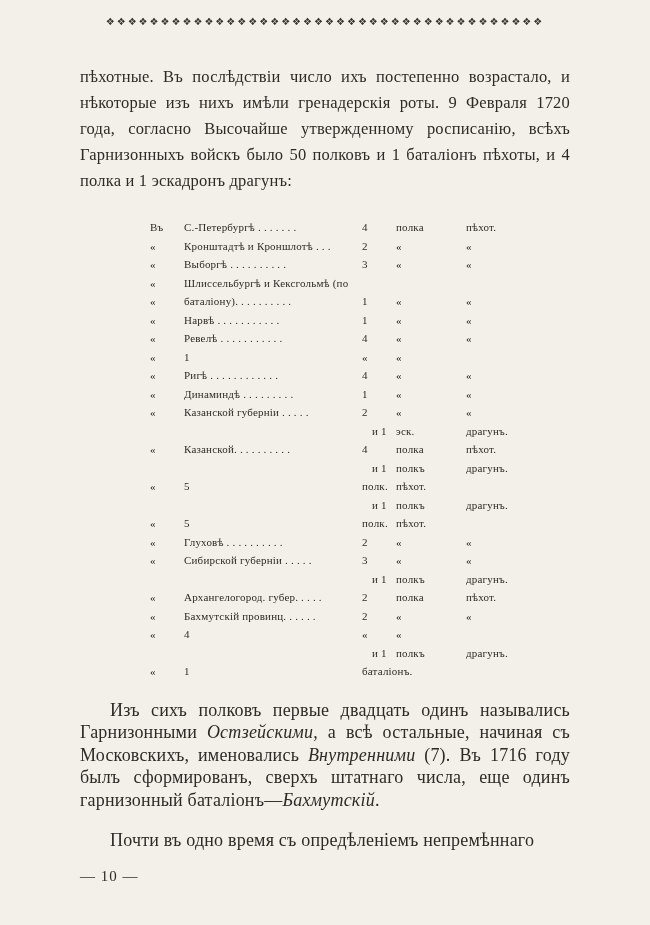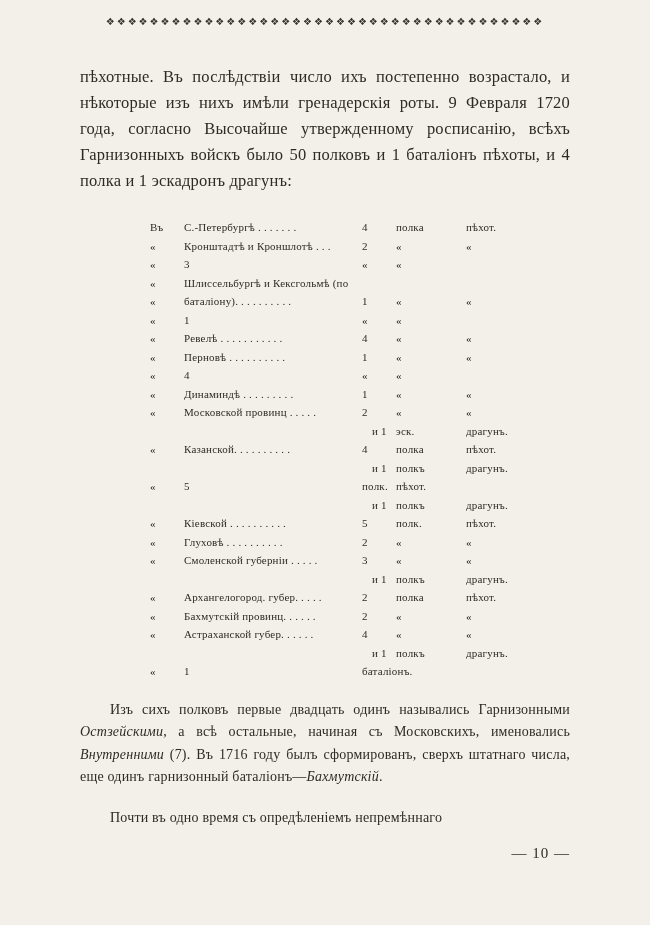--- a/index.html
+++ b/index.html
@@ -27,21 +27,21 @@
     margin-bottom:32px;
   }
   .para{
     font-size:16.5px;
     line-height:26px;
     text-align:justify;
     letter-spacing:0.2px;
     margin:0;
   }
   .para2{
-    font-size:14px;
+    font-size:18px;
     line-height:22.5px;
     text-align:justify;
     letter-spacing:0.2px;
     margin:18px 0 0 0;
   }
   .indent{text-indent:30px;}
   .it{font-style:italic;}
   .glist{
     margin:24px 0 0 70px;
     font-size:11px;
@@ -50,21 +50,21 @@
   }
   .lrow{
     display:grid;
     grid-template-columns:34px 178px 34px 70px auto;
     white-space:nowrap;
   }
   .lrow .t{overflow:hidden;}
   .lrow .m{overflow:hidden;}
   .lrow.sub .v1{padding-left:10px;}
   .pageno{
-    text-align:right;
+    text-align:left;
     font-size:15px;
     letter-spacing:1px;
     margin-top:16px;
     color:#2e2b26;
   }
 </style>
 </head>
 <body>
 
 <div class="page">
@@ -84,74 +84,76 @@
     </div>
     <div class="lrow">
       <span class="m">«</span>
       <span class="t">Кронштадтѣ и Кроншлотѣ . . .</span>
       <span class="v1">2</span>
       <span class="v2">«</span>
       <span class="v3">«</span>
     </div>
     <div class="lrow">
       <span class="m">«</span>
+      <span class="t">Выборгѣ . . . . . . . . . .</span>
       <span class="v1">3</span>
       <span class="v2">«</span>
       <span class="v3">«</span>
     </div>
     <div class="lrow">
       <span class="m">«</span>
       <span class="t">Шлиссельбургѣ и Кексгольмѣ (по</span>
       <span class="v1"></span>
       <span class="v2"></span>
       <span class="v3"></span>
     </div>
     <div class="lrow">
       <span class="m">«</span>
       <span class="t">баталіону). . . . . . . . . .</span>
       <span class="v1">1</span>
       <span class="v2">«</span>
       <span class="v3">«</span>
     </div>
     <div class="lrow">
       <span class="m">«</span>
+      <span class="t">Нарвѣ . . . . . . . . . . .</span>
       <span class="v1">1</span>
       <span class="v2">«</span>
       <span class="v3">«</span>
     </div>
     <div class="lrow">
       <span class="m">«</span>
       <span class="t">Ревелѣ . . . . . . . . . . .</span>
       <span class="v1">4</span>
       <span class="v2">«</span>
       <span class="v3">«</span>
     </div>
     <div class="lrow">
       <span class="m">«</span>
-      <span class="t">Перновѣ . . . . . . . . . .</span>
-      <span class="v1">1</span>
-      <span class="v2">«</span>
-      <span class="v3">«</span>
-    </div>
-    <div class="lrow">
-      <span class="m">«</span>
+      <span class="v1">1</span>
+      <span class="v2">«</span>
+      <span class="v3">«</span>
+    </div>
+    <div class="lrow">
+      <span class="m">«</span>
+      <span class="t">Ригѣ . . . . . . . . . . . .</span>
       <span class="v1">4</span>
       <span class="v2">«</span>
       <span class="v3">«</span>
     </div>
     <div class="lrow">
       <span class="m">«</span>
       <span class="t">Динаминдѣ . . . . . . . . .</span>
       <span class="v1">1</span>
       <span class="v2">«</span>
       <span class="v3">«</span>
     </div>
     <div class="lrow">
       <span class="m">«</span>
-      <span class="t">Московской провинц . . . . .</span>
+      <span class="t">Казанской губерніи . . . . .</span>
       <span class="v1">2</span>
       <span class="v2">«</span>
       <span class="v3">«</span>
     </div>
     <div class="lrow sub">
       <span class="m"></span>
       <span class="t"></span>
       <span class="v1">и 1</span>
       <span class="v2">эск.</span>
       <span class="v3">драгунъ.</span>
@@ -178,35 +180,34 @@
     </div>
     <div class="lrow sub">
       <span class="m"></span>
       <span class="t"></span>
       <span class="v1">и 1</span>
       <span class="v2">полкъ</span>
       <span class="v3">драгунъ.</span>
     </div>
     <div class="lrow">
       <span class="m">«</span>
-      <span class="t">Кіевской . . . . . . . . . .</span>
       <span class="v1">5</span>
       <span class="v2">полк.</span>
       <span class="v3">пѣхот.</span>
     </div>
     <div class="lrow">
       <span class="m">«</span>
       <span class="t">Глуховѣ . . . . . . . . . .</span>
       <span class="v1">2</span>
       <span class="v2">«</span>
       <span class="v3">«</span>
     </div>
     <div class="lrow">
       <span class="m">«</span>
-      <span class="t">Смоленской губерніи . . . . .</span>
+      <span class="t">Сибирской губерніи . . . . .</span>
       <span class="v1">3</span>
       <span class="v2">«</span>
       <span class="v3">«</span>
     </div>
     <div class="lrow sub">
       <span class="m"></span>
       <span class="t"></span>
       <span class="v1">и 1</span>
       <span class="v2">полкъ</span>
       <span class="v3">драгунъ.</span>
@@ -220,21 +221,20 @@
     </div>
     <div class="lrow">
       <span class="m">«</span>
       <span class="t">Бахмутскій провинц. . . . . .</span>
       <span class="v1">2</span>
       <span class="v2">«</span>
       <span class="v3">«</span>
     </div>
     <div class="lrow">
       <span class="m">«</span>
-      <span class="t">Астраханской губер. . . . . .</span>
       <span class="v1">4</span>
       <span class="v2">«</span>
       <span class="v3">«</span>
     </div>
     <div class="lrow sub">
       <span class="m"></span>
       <span class="t"></span>
       <span class="v1">и 1</span>
       <span class="v2">полкъ</span>
       <span class="v3">драгунъ.</span>

